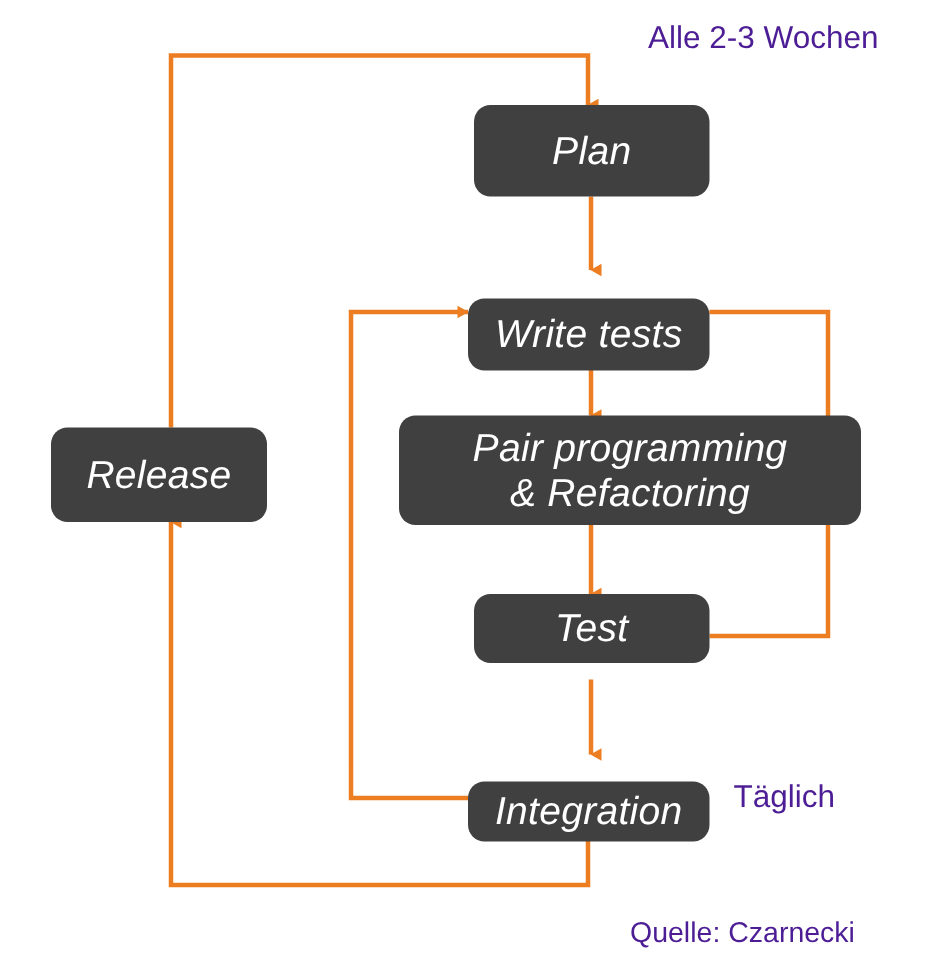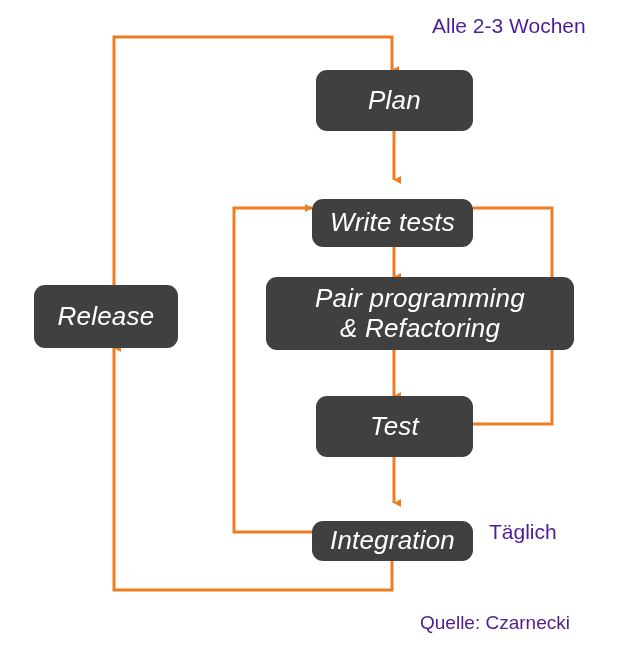--- a/index.html
+++ b/index.html
@@ -102,21 +102,21 @@
 
   <div class="node" style="left:312px; top:180px; width:161px; height:48px;margin-top:19px;">
     <span class="node-label">Write tests</span>
   </div>
 
   <div class="node" style="left:266px; top:277px; width:308px; height:73px;">
     <span class="node-label">Pair programming
 &amp; Refactoring</span>
   </div>
 
-  <div class="node" style="left:316px; top:396px; width:157px; height:61px;">
+  <div class="node" style="left:316px; top:396px; width:157px; height:46px;">
     <span class="node-label">Test</span>
   </div>
 
   <div class="node" style="left:312px; top:521px; width:161px; height:40px;">
     <span class="node-label">Integration</span>
   </div>
 
   <div class="node" style="left:34px; top:285px; width:144px; height:63px;">
     <span class="node-label">Release</span>
   </div>

